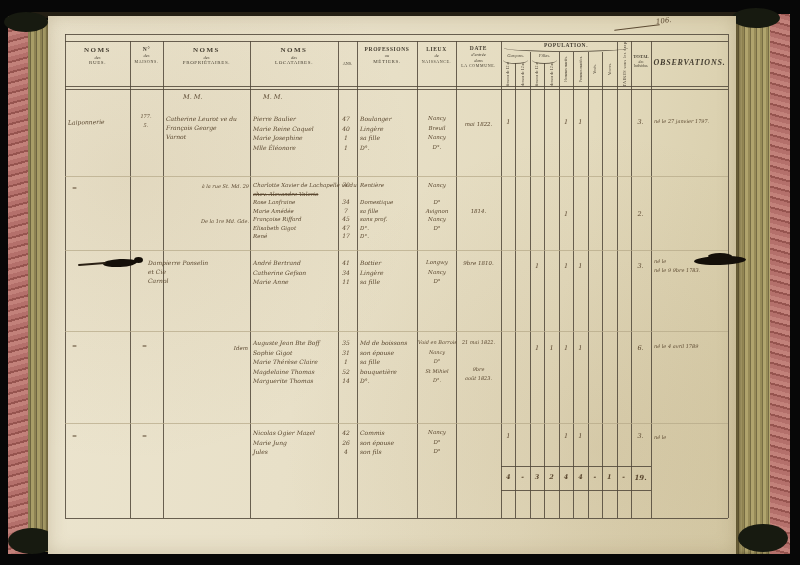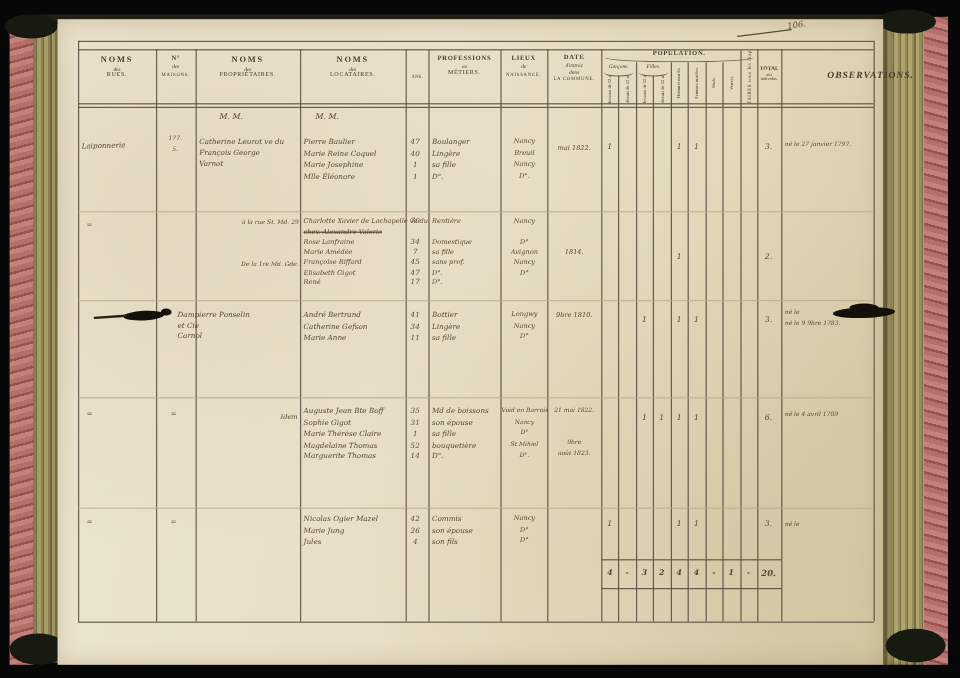--- a/index.html
+++ b/index.html
@@ -30,21 +30,21 @@
   .h{position:absolute;height:1px;background:#51483a;opacity:.85;}
   .hf{position:absolute;height:1px;background:#b5a887;opacity:.7;}
   .arc{position:absolute;height:3px;border-bottom:1px solid #4c4335;
        border-radius:0 0 50% 50%/0 0 100% 100%;opacity:.8;}
   
   .prt{position:absolute;color:#453e31;text-align:center;line-height:1.25;}
   .h1{font-size:7px;font-weight:bold;letter-spacing:1.5px;}
   .h1s{font-size:5.5px;font-weight:bold;letter-spacing:.6px;}
   .h2{font-size:4.5px;font-style:italic;}
   .h3{font-size:5px;letter-spacing:.6px;}
-  .obs-h{font-size:8px;font-weight:bold;font-style:italic;letter-spacing:.8px;margin-left:36px;}
+  .obs-h{font-size:8px;font-weight:bold;font-style:italic;letter-spacing:.8px;}
   .popcol{position:absolute;overflow:hidden;}
   .vert{position:absolute;left:50%;top:50%;transform:translate(-50%,-50%) rotate(-90deg);
         white-space:nowrap;font-size:3.8px;color:#4c4335;}
   .vertm{font-size:4.2px;letter-spacing:.4px;}
   
   .hw{font-family:"DejaVu Serif",serif;font-style:italic;color:#5a472f;}
   .blk{position:absolute;left:0;width:688px;}
   .stk{position:absolute;}
   .stk .ln{white-space:nowrap;}
   .lh95 .ln{line-height:9.5px;}
@@ -464,16 +464,16 @@
         <span class="cell">4</span>
         <span class="cell">-</span>
         <span class="cell">3</span>
         <span class="cell">2</span>
         <span class="cell">4</span>
         <span class="cell">4</span>
         <span class="cell">-</span>
         <span class="cell">1</span>
         <span class="cell">-</span>
       </div>
-    <div class="hw fs7 ctr" style="position:absolute;left:583px;top:457px;width:19px;font-weight:bold;">20.</div>
+    <div class="hw fs7 ctr" style="position:absolute;left:583px;top:457px;width:19px;font-weight:bold;">19.</div>
 
   </div>
 </div>
 
 </body></html>

